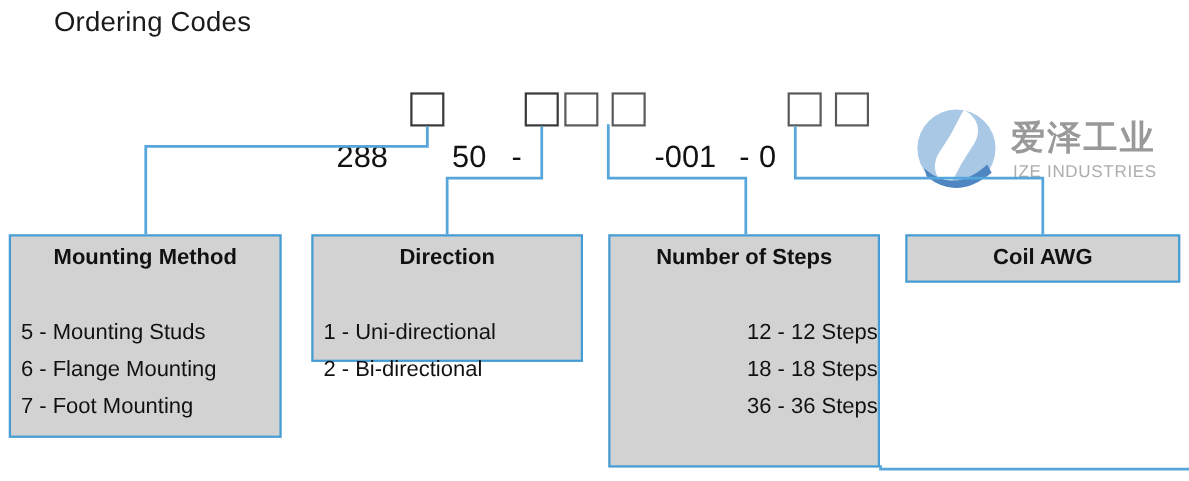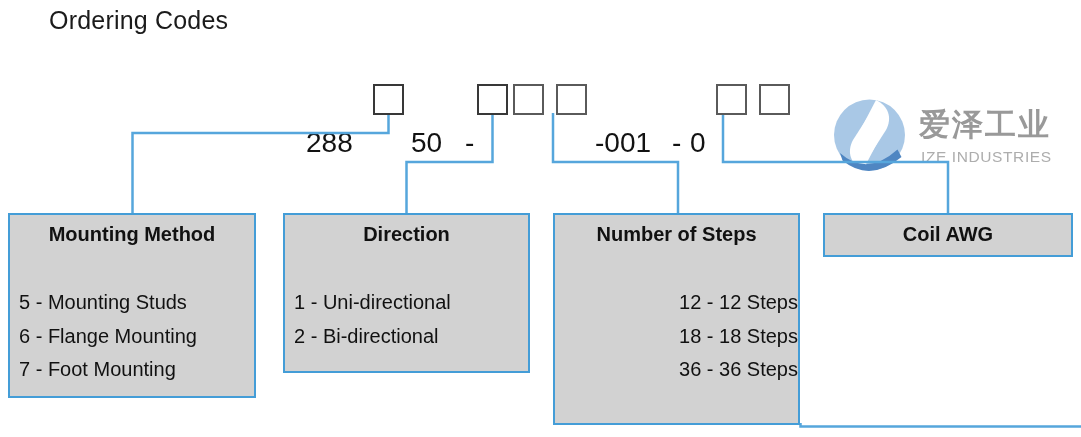--- a/index.html
+++ b/index.html
@@ -130,21 +130,21 @@
 
   <div class="group-box" style="left:8px; top:213px; width:248px; height:185px;">
     <div class="group-title">Mounting Method</div>
     <div class="group-options left-align">
       <div>5 - Mounting Studs</div>
       <div>6 - Flange Mounting</div>
       <div>7 - Foot Mounting</div>
     </div>
   </div>
 
-  <div class="group-box" style="left:283px; top:213px; width:247px; height:160px;">
+  <div class="group-box" style="left:283px; top:213px; width:247px; height:116px;">
     <div class="group-title">Direction</div>
     <div class="group-options left-align">
       <div>1 - Uni-directional</div>
       <div>2 - Bi-directional</div>
     </div>
   </div>
 
   <div class="group-box" style="left:553px; top:213px; width:247px; height:212px;">
     <div class="group-title">Number of Steps</div>
     <div class="group-options center-align">

